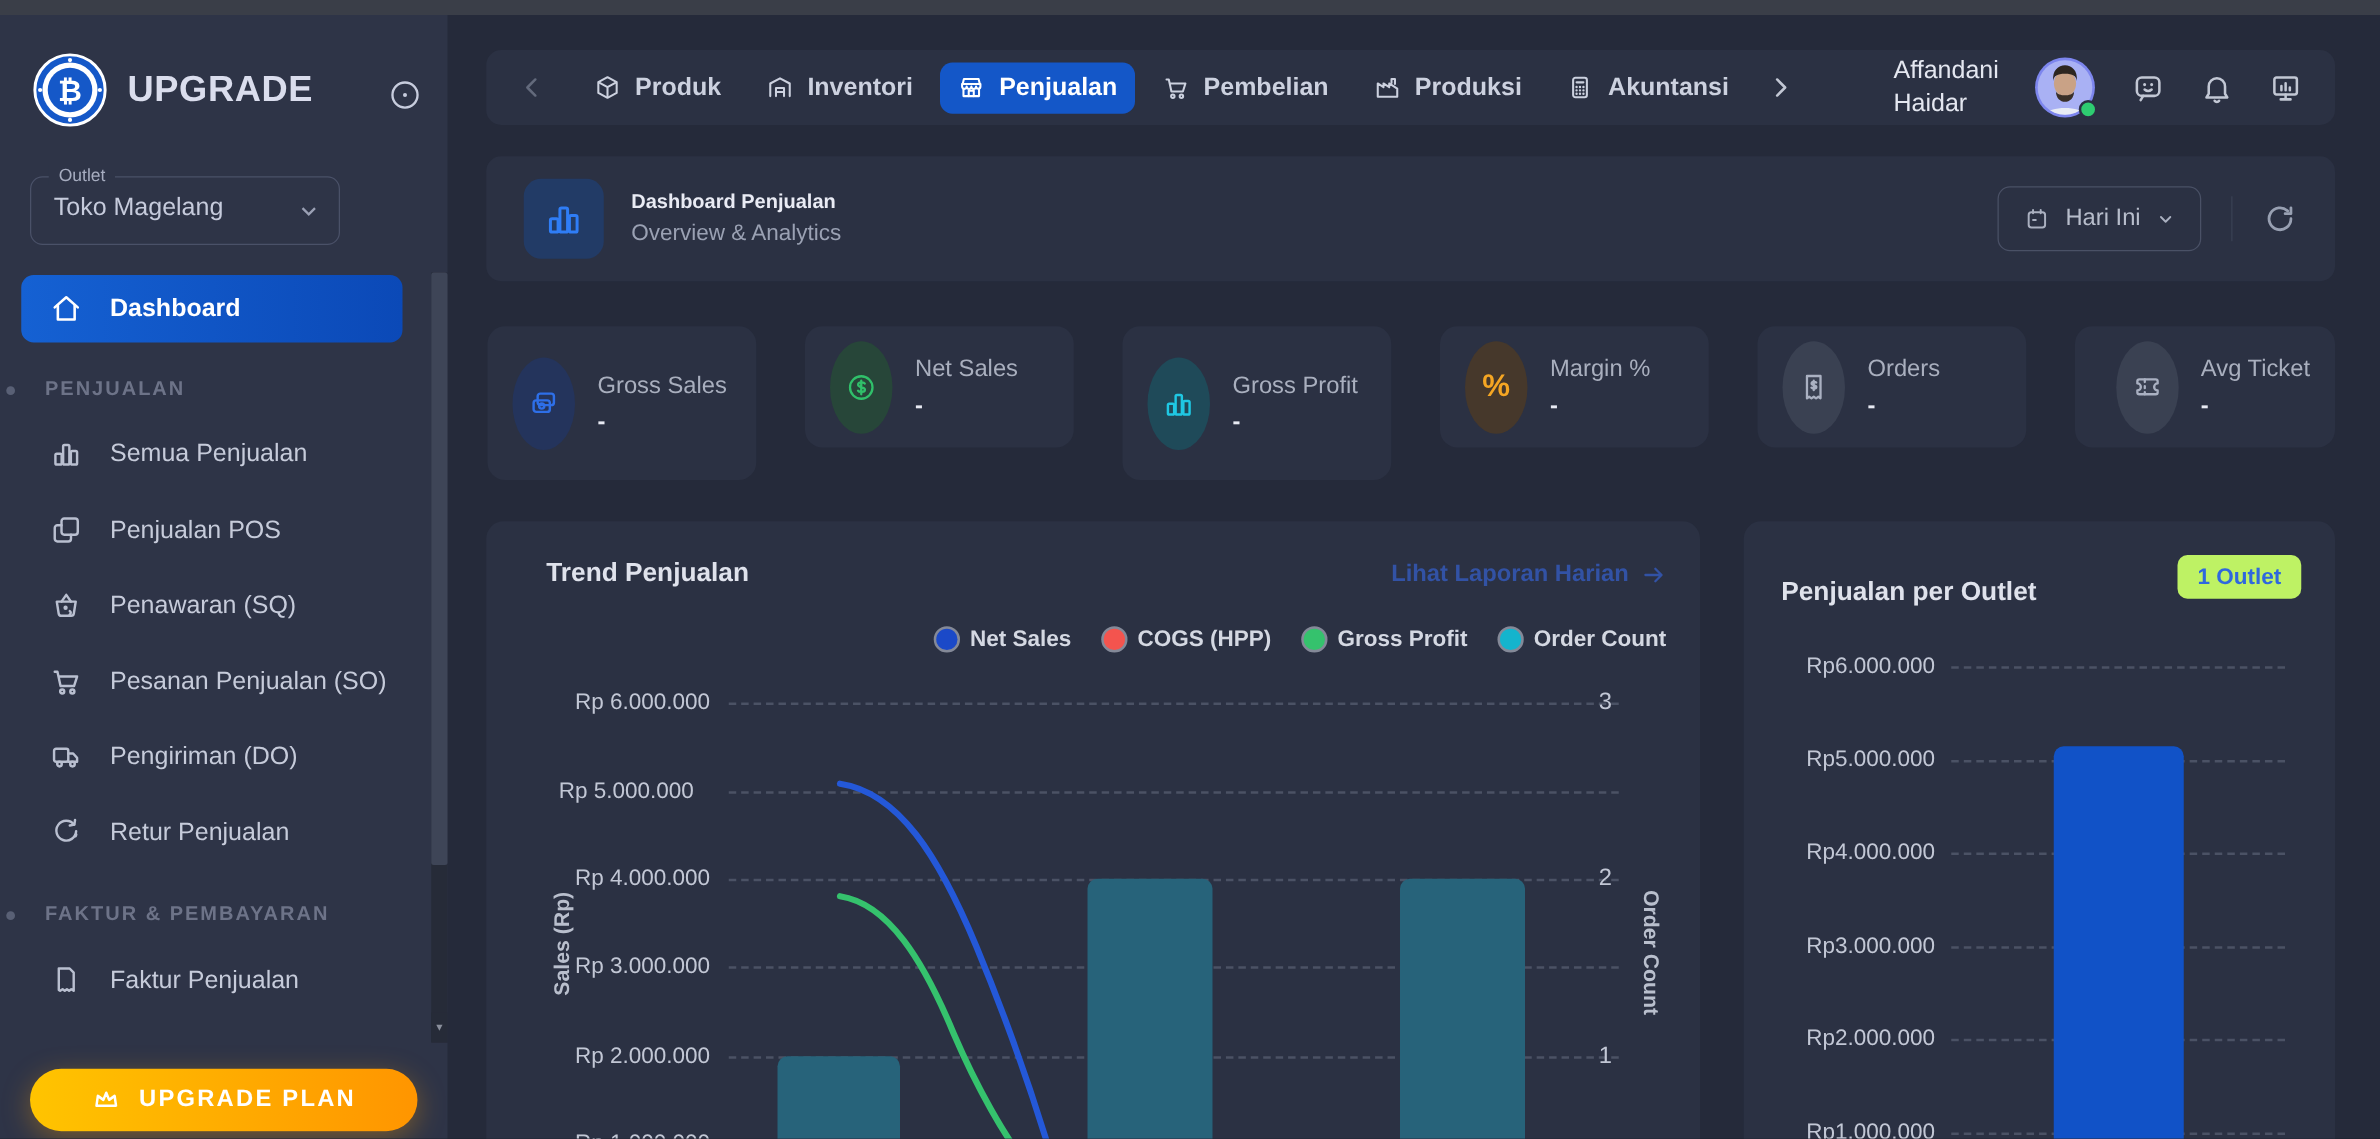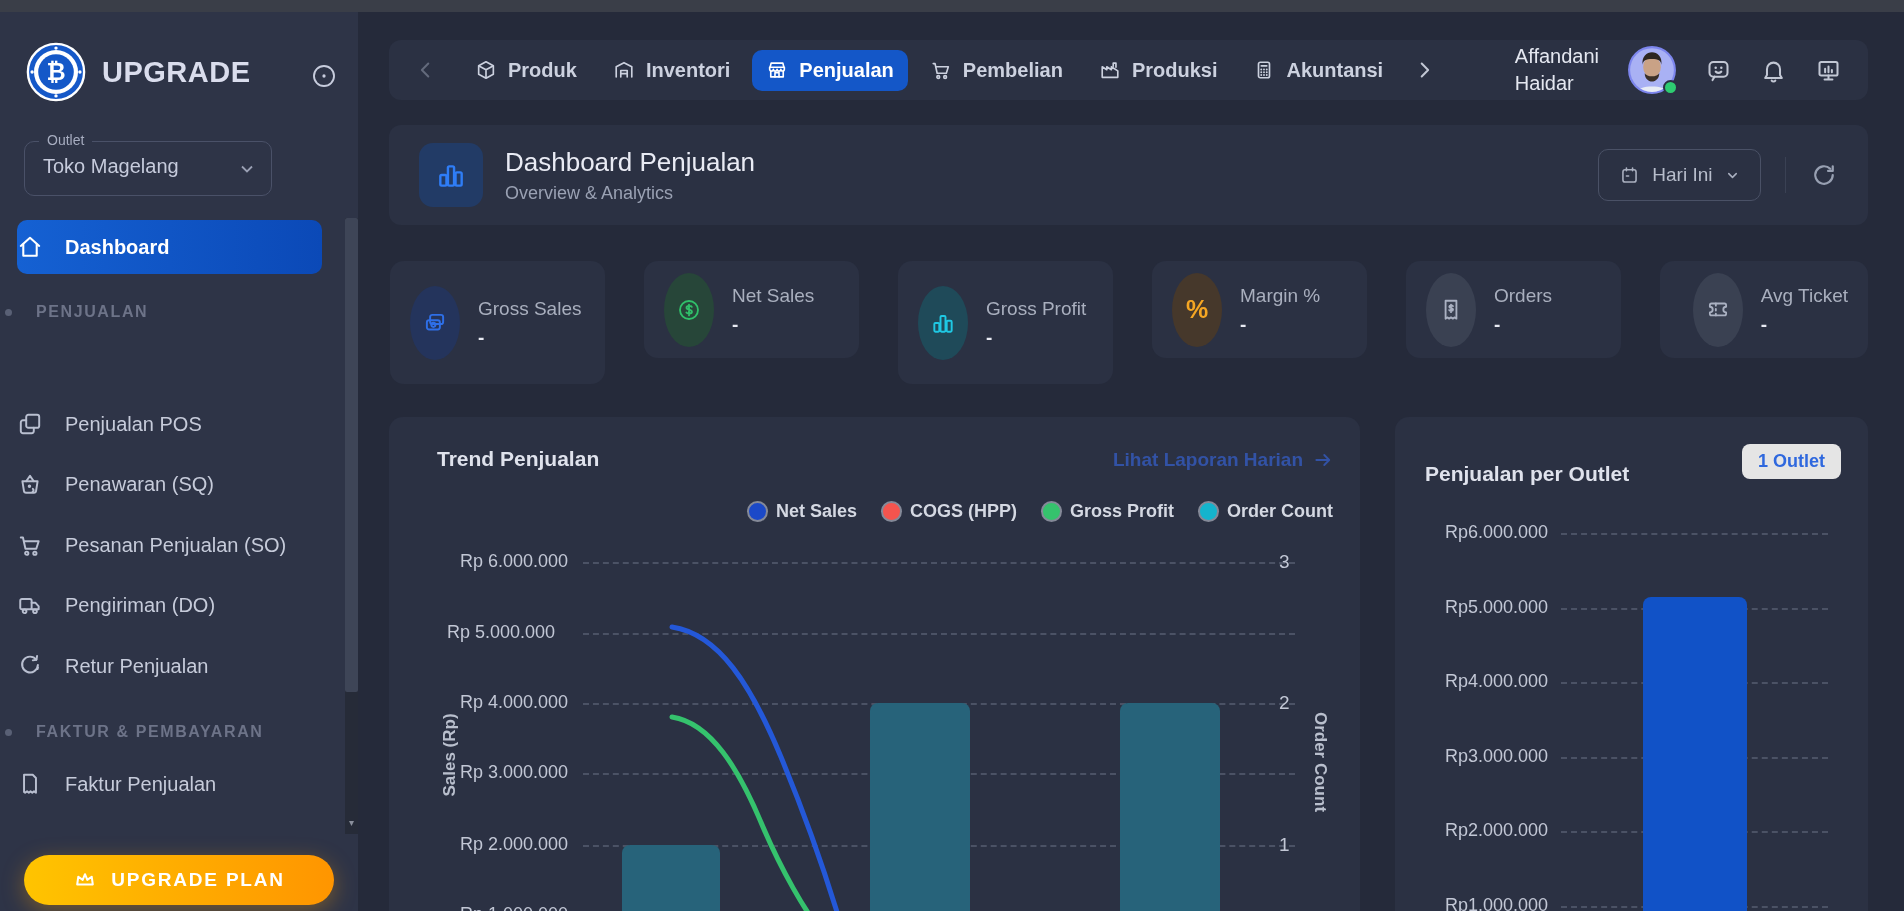--- a/index.html
+++ b/index.html
@@ -14,21 +14,21 @@
   .logo{width:60px;height:60px;}
   .brand{font-size:29px;font-weight:800;color:#dadded;letter-spacing:.5px;}
   .collapse-btn{position:absolute;top:50px;right:98px;width:28px;height:28px;color:#c7ccdd;cursor:pointer;}
   .outlet{position:absolute;left:24px;top:129px;width:248px;height:55px;border:1.5px solid #4a5168;
     border-radius:10px;box-sizing:border-box;cursor:pointer;}
   .outlet-label{position:absolute;top:-10px;left:14px;background:#2e3447;padding:0 8px;
     font-size:14px;color:#a7adc0;}
   .outlet-value{position:absolute;left:18px;top:13px;font-size:20px;color:#c6cbdc;}
   .outlet-chev{position:absolute;right:14px;top:17px;width:20px;height:20px;color:#9aa0b4;}
   .nav-item{position:absolute;left:17px;width:305px;height:44px;display:flex;align-items:center;
-    gap:22px;box-sizing:border-box;font-size:20px;color:#c6cbda;cursor:pointer;}
+    gap:22px;padding-left:23px;box-sizing:border-box;font-size:20px;color:#c6cbda;cursor:pointer;}
   .nav-item .ic{width:26px;height:26px;color:#b9bfd0;flex:0 0 auto;}
   .nav-item.active{height:54px;border-radius:10px;background:linear-gradient(90deg,#1561d3,#0b49b7);
     color:#fff;font-weight:600;}
   .nav-item.active .ic{color:#fff;}
   .sect{position:absolute;left:36px;font-size:16px;font-weight:700;letter-spacing:1.6px;color:#6d7388;}
   .sect .dot{position:absolute;left:-31px;top:6px;width:7px;height:7px;border-radius:50%;background:#596075;}
   .sb-track{position:absolute;right:0;top:206px;width:13px;height:616px;background:#262b38;}
   .sb-thumb{position:absolute;right:0;top:206px;width:13px;height:474px;background:#3e4557;border-radius:2px;cursor:pointer;}
   .sb-btn{position:absolute;right:0;top:798px;width:13px;height:24px;background:#262b38;
     display:flex;align-items:center;justify-content:center;font-size:10px;color:#8a8f9c;cursor:pointer;}
@@ -55,21 +55,21 @@
     background:#2ecc71;border:2.5px solid #2b3143;box-sizing:border-box;}
   .tool-ic{width:27px;height:27px;color:#c2c7d4;cursor:pointer;}
 
   
   .headercard{position:absolute;left:389px;top:125px;width:1479px;height:100px;background:#2b3143;
     border-radius:12px;display:flex;align-items:center;padding:0 30px;box-sizing:border-box;}
   .head-tile{width:64px;height:64px;border-radius:14px;background:#223b66;display:flex;
     align-items:center;justify-content:center;color:#2f7df6;}
   .head-tile .ic{width:32px;height:32px;}
   .head-text{margin-left:22px;}
-  .head-title{font-size:26px;font-weight:400;color:#e9ebf4;}
+  .head-title{font-size:16px;font-weight:700;color:#e9ebf4;}
   .head-sub{font-size:18px;color:#9aa1b3;margin-top:5px;}
   .head-right{margin-left:auto;display:flex;align-items:center;}
   .date-btn{display:flex;align-items:center;gap:12px;height:50px;padding:0 20px;
     border:1.5px solid #4a5166;border-radius:10px;color:#b7bdcb;font-size:19px;cursor:pointer;}
   .date-btn .ic{width:21px;height:21px;color:#aab0c0;}
   .vdiv{width:1.5px;height:36px;background:#3a4154;margin:0 24px;}
   .refresh{width:28px;height:28px;color:#98a0b2;cursor:pointer;}
 
   
   .kpi{position:absolute;top:261px;background:#2b3143;border-radius:14px;box-sizing:border-box;
@@ -94,21 +94,21 @@
   .cc-link .ic{width:20px;height:20px;}
   .legend{position:absolute;right:27px;top:84px;display:flex;align-items:center;gap:26px;}
   .leg-item{display:flex;align-items:center;gap:10px;font-size:18px;font-weight:600;color:#d4d8e2;}
   .leg-dot{width:17px;height:17px;border-radius:50%;box-shadow:0 0 0 2px rgba(205,210,222,.55);}
   .gline{position:absolute;border-top:2px dashed rgba(138,146,168,.34);}
   .ytick{position:absolute;font-size:18px;color:#c2c7d5;text-align:right;width:160px;}
   .rtick{position:absolute;font-size:19px;color:#c2c7d5;}
   .vlabel{position:absolute;font-size:17px;font-weight:700;color:#b9bfcd;width:140px;text-align:center;}
   .bar{position:absolute;border-radius:8px 8px 0 0;}
   .linesvg{position:absolute;left:0;top:0;pointer-events:none;}
-  .badge{position:absolute;right:27px;top:27px;padding:7px 16px;border-radius:8px;background:#e5e5e5;
+  .badge{position:absolute;right:27px;top:27px;padding:7px 16px;border-radius:8px;background:#bef264;
     color:#2f68de;font-size:18px;font-weight:600;}
 
   .ic{display:block;}
 </style>
 </head>
 <body>
 
 <div class="screen">
   <div class="topstrip"></div>
 
@@ -145,20 +145,28 @@
           <path d="M5.8 9.5V20h12.4V9.5"></path>
       </svg>
       <span>Dashboard</span>
     </div>
 
     <div class="sect" style="top:291px;">
       <span class="dot"></span>
       <span>PENJUALAN</span>
     </div>
 
+    <div class="nav-item" style="top:329px;">
+      <svg class="ic" viewBox="0 0 24 24" fill="none" stroke="currentColor" stroke-width="1.8" stroke-linejoin="round">
+        <rect x="4" y="12" width="4.6" height="8" rx="1"></rect>
+          <rect x="9.7" y="5.5" width="4.6" height="14.5" rx="1"></rect>
+          <rect x="15.4" y="10" width="4.6" height="10" rx="1"></rect>
+      </svg>
+      <span>Semua Penjualan</span>
+    </div>
     <div class="nav-item" style="top:390px;">
       <svg class="ic" viewBox="0 0 24 24" fill="none" stroke="currentColor" stroke-width="1.8" stroke-linecap="round" stroke-linejoin="round">
         <rect x="8.5" y="3.5" width="12" height="12" rx="2"></rect>
         <path d="M15.5 15.5v3a2 2 0 0 1-2 2h-8a2 2 0 0 1-2-2v-8a2 2 0 0 1 2-2h3"></path>
       </svg>
       <span>Penjualan POS</span>
     </div>
     <div class="nav-item" style="top:450px;">
       <svg class="ic" viewBox="0 0 24 24" fill="none" stroke="currentColor" stroke-width="1.8" stroke-linecap="round" stroke-linejoin="round">
         <path d="M5 9.5h14l-1.4 8.8a2 2 0 0 1-2 1.7H8.4a2 2 0 0 1-2-1.7Z"></path>

